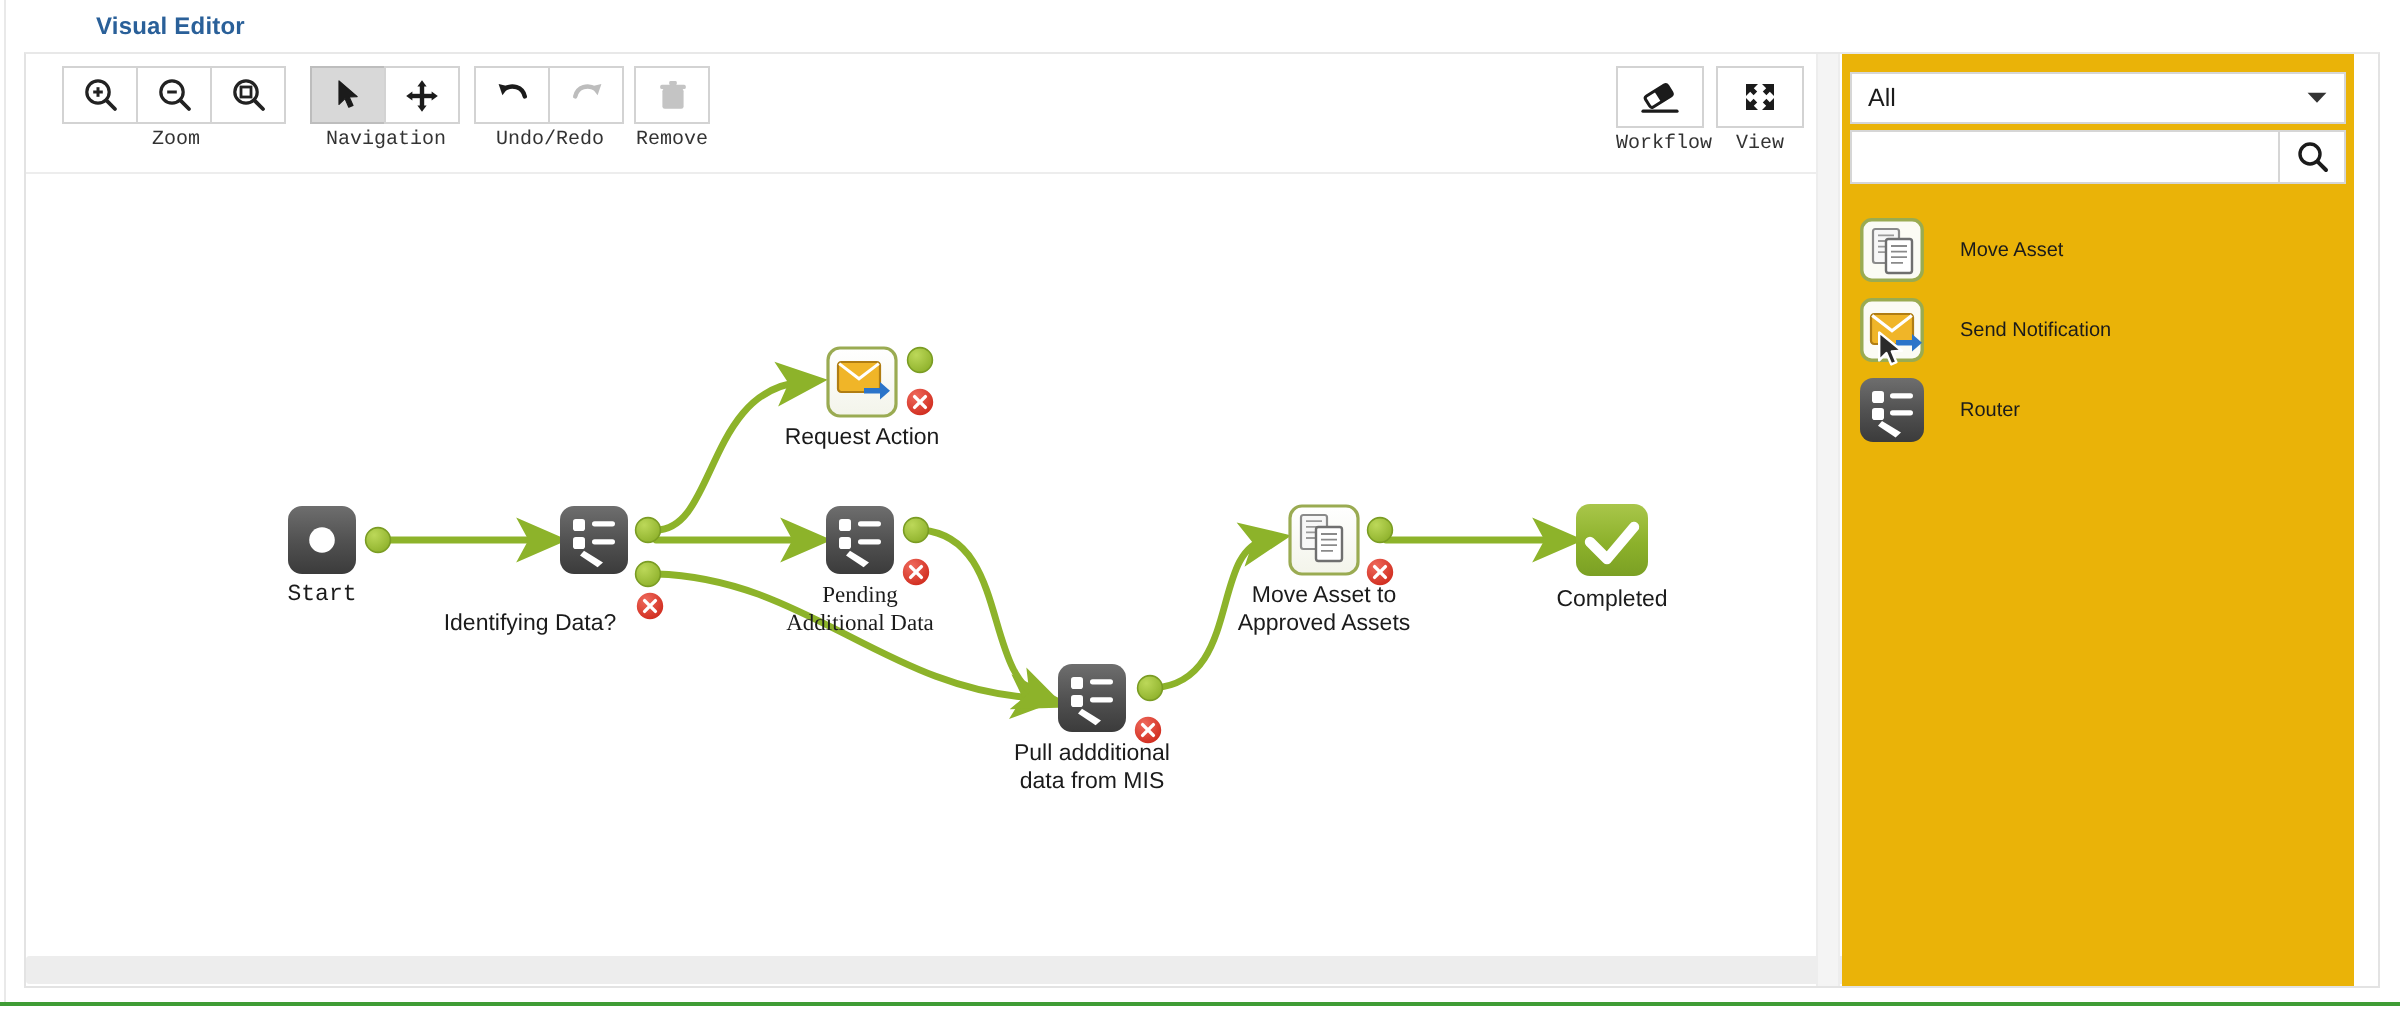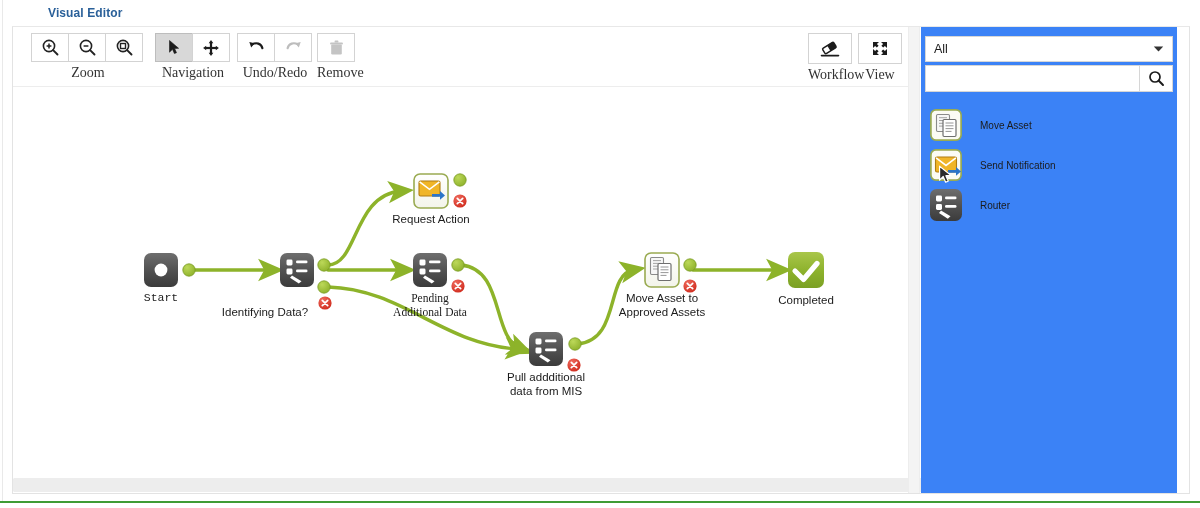--- a/index.html
+++ b/index.html
@@ -83,25 +83,25 @@
   .tbtn.active {
     background: #d8d8d8;
     border-color: #bdbdbd;
   }
   .tbtn.disabled {
     cursor: default;
   }
   .tbtn svg { display: block; }
   .group-label {
     text-align: center;
-    font-size: 14px;
+    font-size: 10px;
     color: #333;
     margin-top: 3px;
     white-space: nowrap;
-    font-family: Liberation Serif, serif;
+    font-family: Liberation Mono, monospace;
   }
   .grp-zoom { left: 18px; width: 114px; }
   .grp-nav  { left: 142px; width: 76px; }
   .grp-undo { left: 224px; width: 76px; }
   .grp-rem  { left: 304px; width: 38px; }
   .grp-wf   { left: 795px; width: 44px; }
   .grp-view { left: 845px; width: 44px; }
 
   .grp-wf .tbtn, .grp-view .tbtn { width: 44px; height: 31px; }
 
@@ -166,21 +166,21 @@
     cursor: col-resize;
   }
 
   
   .right-panel {
     position: absolute;
     left: 921px;
     top: 27px;
     width: 256px;
     height: 466px;
-    background: #3b82f6;
+    background: #eab308;
   }
   .filter-select {
     position: absolute;
     left: 4px;
     top: 9px;
     width: 248px;
     height: 26px;
     border: 1px solid #d6d6d6;
     box-sizing: border-box;
     background: #fff;

